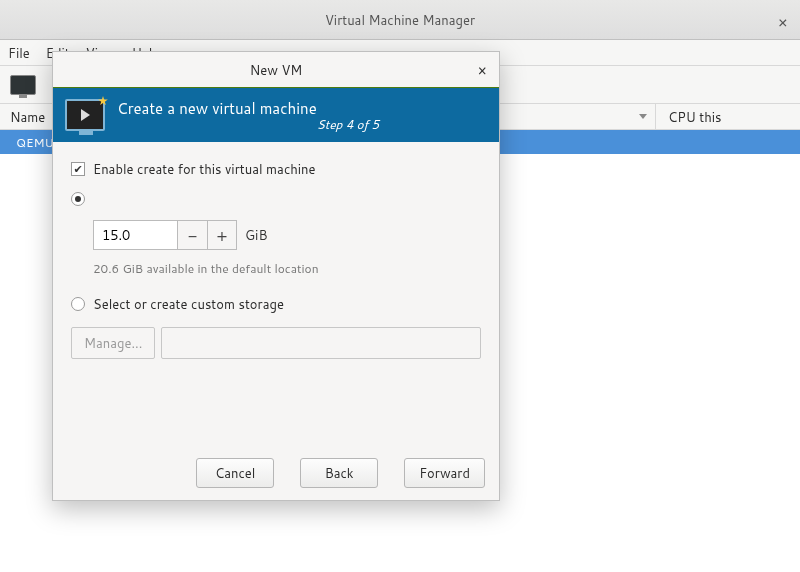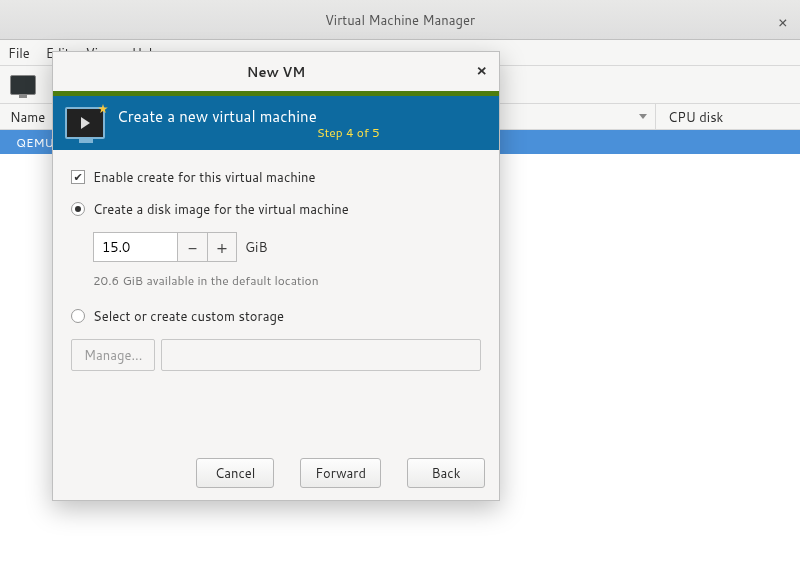--- a/index.html
+++ b/index.html
@@ -100,29 +100,29 @@
       top: 51px;
       width: 448px;
       height: 450px;
       background: #f6f5f4;
       border: 1px solid #bfbfbf;
       box-shadow: 0 8px 24px rgba(0,0,0,0.25);
       display: flex;
       flex-direction: column;
     }
     .dialog-titlebar {
-      height: 44px;
-      background: #f6f5f4;
-      border-bottom: 5px solid #4d7c0f;
+      height: 36px;
+      background: #f6f5f4;
+      border-bottom: 1px solid #4d7c0f;
       display: flex;
       align-items: center;
       justify-content: center;
       position: relative;
       font-size: 13px;
-      font-weight: 700;
+      font-weight: 400;
       color: #2c2c2c;
     }
     .dialog-titlebar .close-x {
       position: absolute; right: 12px; top: 8px;
       font-size: 15px; color: #333; cursor: pointer;
     }
 
     .dialog-header {
       height: 54px;
       background: #0d6aa0;
@@ -150,21 +150,21 @@
       border-left: 9px solid #ddd;
     }
     .dialog-header .star {
       position: absolute; top: -5px; right: -5px;
       width: 10px; height: 10px;
       background: #f6c842;
       clip-path: polygon(50% 0%, 61% 35%, 98% 35%, 68% 57%, 79% 91%, 50% 70%, 21% 91%, 32% 57%, 2% 35%, 39% 35%);
     }
     .dialog-header .hdr-text { display: flex; flex-direction: row; }
     .dialog-header .hdr-title { color: #fff; font-size: 15px; }
-    .dialog-header .hdr-step { color: #fde047; font-size: 12px; margin-top: 18px; }
+    .dialog-header .hdr-step { color: #ffffff; font-size: 12px; margin-top: 18px; font-style: italic; }
 
     .dialog-body {
       flex: 1;
       padding: 18px 18px 10px 18px;
       font-size: 13px;
       color: #2c2c2c;
     }
 
     .checkbox-row, .radio-row {
       display: flex; align-items: center; gap: 8px;
@@ -283,21 +283,21 @@
 <div class="toolbar">
   <div class="monitor-icon"></div>
 </div>
 
 <div class="col-headers">
   <div class="col-name">
     <span>Name</span>
     <span class="chevron-down"></span>
   </div>
   <div class="col-cpu">
-    <span>CPU disk</span>
+    <span>CPU this</span>
   </div>
 </div>
 
 <div class="row-selected">
   <span>QEMU</span>
 </div>
 
 <div class="dialog">
   <div class="dialog-titlebar">
     <span>New VM</span>
@@ -319,21 +319,20 @@
 
     <div class="checkbox-row">
       <div class="checkbox">✔</div>
       <span>Enable create for this virtual machine</span>
     </div>
 
     <div class="radio-row">
       <div class="radio">
           <div class="dot"></div>
         </div>
-      <span>Create a disk image for the virtual machine</span>
     </div>
 
     <div class="size-row">
       <input class="size-input" value="15.0" style="">
       <div class="step-btn minus">−</div>
       <div class="step-btn">+</div>
       <span class="unit-label">GiB</span>
     </div>
 
     <div class="avail-text">20.6 GiB available in the default location</div>
@@ -345,16 +344,16 @@
 
     <div class="manage-row">
       <button class="manage-btn" disabled="">Manage...</button>
       <input class="storage-path" disabled="" style="">
     </div>
 
   </div>
 
   <div class="dialog-footer">
     <button class="footer-btn">Cancel</button>
+    <button class="footer-btn">Back</button>
     <button class="footer-btn">Forward</button>
-    <button class="footer-btn">Back</button>
   </div>
 </div>
 
 </body></html>

